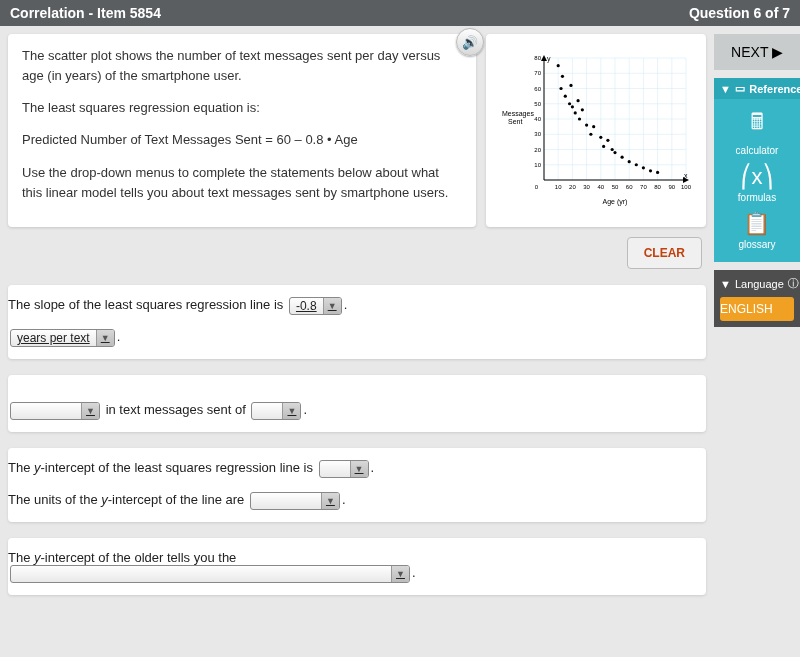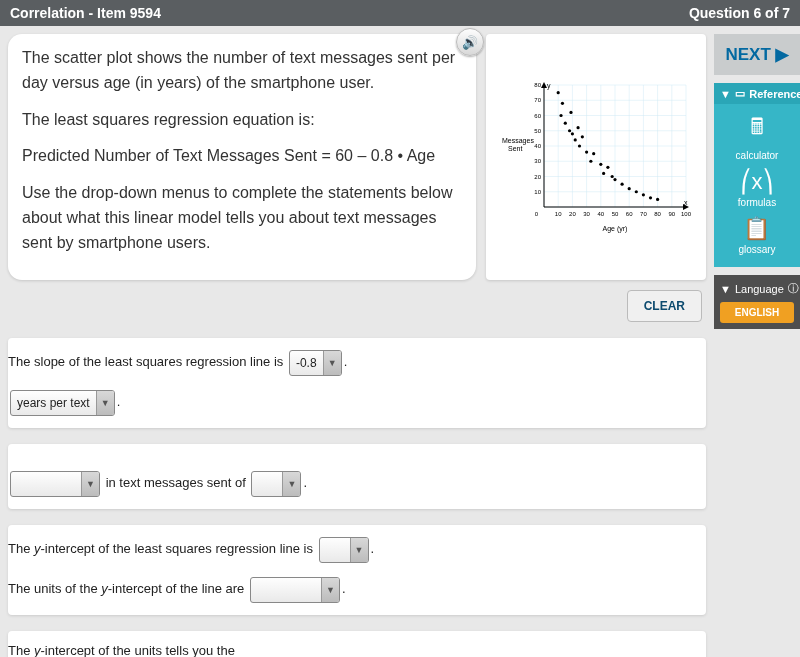--- a/index.html
+++ b/index.html
@@ -38,23 +38,22 @@
   }
   .card {
     background: #fff;
     border-radius: 4px;
     box-shadow: 0 1px 3px rgba(0,0,0,0.15);
     padding: 12px 14px;
   }
   .prompt-card {
     flex: 1;
     line-height: 1.55;
-    font-size: 16px;
+    font-size: 13px;
     color: #333;
-    border-radius: 14px;
   }
   .prompt-card p { margin-bottom: 12px; }
   .chart-card {
     width: 220px;
     display:flex; align-items:center; justify-content:center;
     padding:10px;
   }
   .audio-btn {
     position: absolute;
     top: -6px;
@@ -74,41 +73,42 @@
     padding-right:4px;
   }
   .btn {
     padding: 8px 16px;
     border-radius: 4px;
     font-weight: bold;
     font-size: 12px;
     border:1px solid #bbb;
     cursor:pointer;
   }
-  .btn-clear { background:#f0f0f0; color:#0c4a6e; }
+  .btn-clear { background:#f0f0f0; color:#c2410c; }
   .btn-check { background:#e0e0e0; color:#aaa; border-color:#ddd; cursor:default;}
   .panel {
     background:#fff;
     border-radius:4px;
     box-shadow: 0 1px 3px rgba(0,0,0,0.12);
     padding: 12px 0;
     margin-bottom: 14px;
     margin-top: 16px;
   }
   .stmt { margin-bottom: 14px; }
   .stmt:last-child { margin-bottom: 0; }
   .dd {
     display:inline-flex;
     align-items:stretch;
     border:1px solid #888;
     border-radius:3px;
     background:linear-gradient(#fefefe,#e9e9e9);
-    height:26px;
+    height:18px;
     vertical-align: middle;
     margin: 0 2px;
+    text-decoration: underline;
   }
   .dd-val {
     padding: 2px 6px;
     min-width: 20px;
     display:flex; align-items:center;
     font-size:12px;
   }
   .dd-arrow {
     width:18px;
     background:linear-gradient(#d8d8d8,#bcbcbc);
@@ -122,25 +122,25 @@
   .dd.small .dd-val { min-width: 30px; }
   .italic { font-style: italic; }
 
   
   .right-col {
     width: 86px;
     display:flex; flex-direction:column; gap:8px;
   }
   .next-btn {
     background:#c9cccd;
-    color:#0369a1;
+    color:#000000;
     text-align:center;
     padding:10px 0;
-    font-weight:bold;
-    font-size:17px;
+    font-weight:normal;
+    font-size:14px;
     border-radius:0;
     cursor:pointer;
   }
   .ref-panel {
     background:#36b6c7;
     color:#fff;
     padding-bottom:10px;
   }
   .ref-head {
     background:#2aa6b7;
@@ -166,35 +166,34 @@
     padding:6px;
   }
   .lang-head {
     font-size:11px;
     display:flex; align-items:center; gap:4px;
     margin-bottom:6px;
   }
   .lang-btn {
     background:#f0a022;
     color:#fff;
-    font-size:10px;
-    font-weight:bold;
+    font-size:12px;
+    font-weight:normal;
     padding:5px 0;
-    text-align:center;
     border-radius:3px;
     cursor:pointer;
   }
   
   svg text { font-family: Arial; }
 </style>
 </head>
 <body>
 
 <div class="header">
-  <span>Correlation - Item 9594</span>
+  <span>Correlation - Item 5854</span>
   <span>Question 6 of 7</span>
 </div>
 
 <div class="main-wrap">
   <div class="left-col">
 
     <div class="top-row">
       <div class="card prompt-card">
         <p>The scatter plot shows the number of text messages sent per day versus age (in years) of the smartphone user.</p>
         <p>The least squares regression equation is:</p>
@@ -332,21 +331,21 @@
         <span>The units of the </span><span class="italic">y</span><span>-intercept of the line are</span>
         <span class="dd empty">
           <span class="dd-val"></span>
           <span class="dd-arrow">▼</span>
         </span><span>.</span>
       </div>
     </div>
 
     <div class="panel">
       <div class="stmt">
-        <span>The </span><span class="italic">y</span><span>-intercept of the units tells you the</span><br>
+        <span>The </span><span class="italic">y</span><span>-intercept of the older tells you the</span><br>
         <span class="dd wide">
           <span class="dd-val"></span>
           <span class="dd-arrow">▼</span>
         </span><span>.</span>
       </div>
     </div>
 
   </div>
 
   <div class="right-col">

